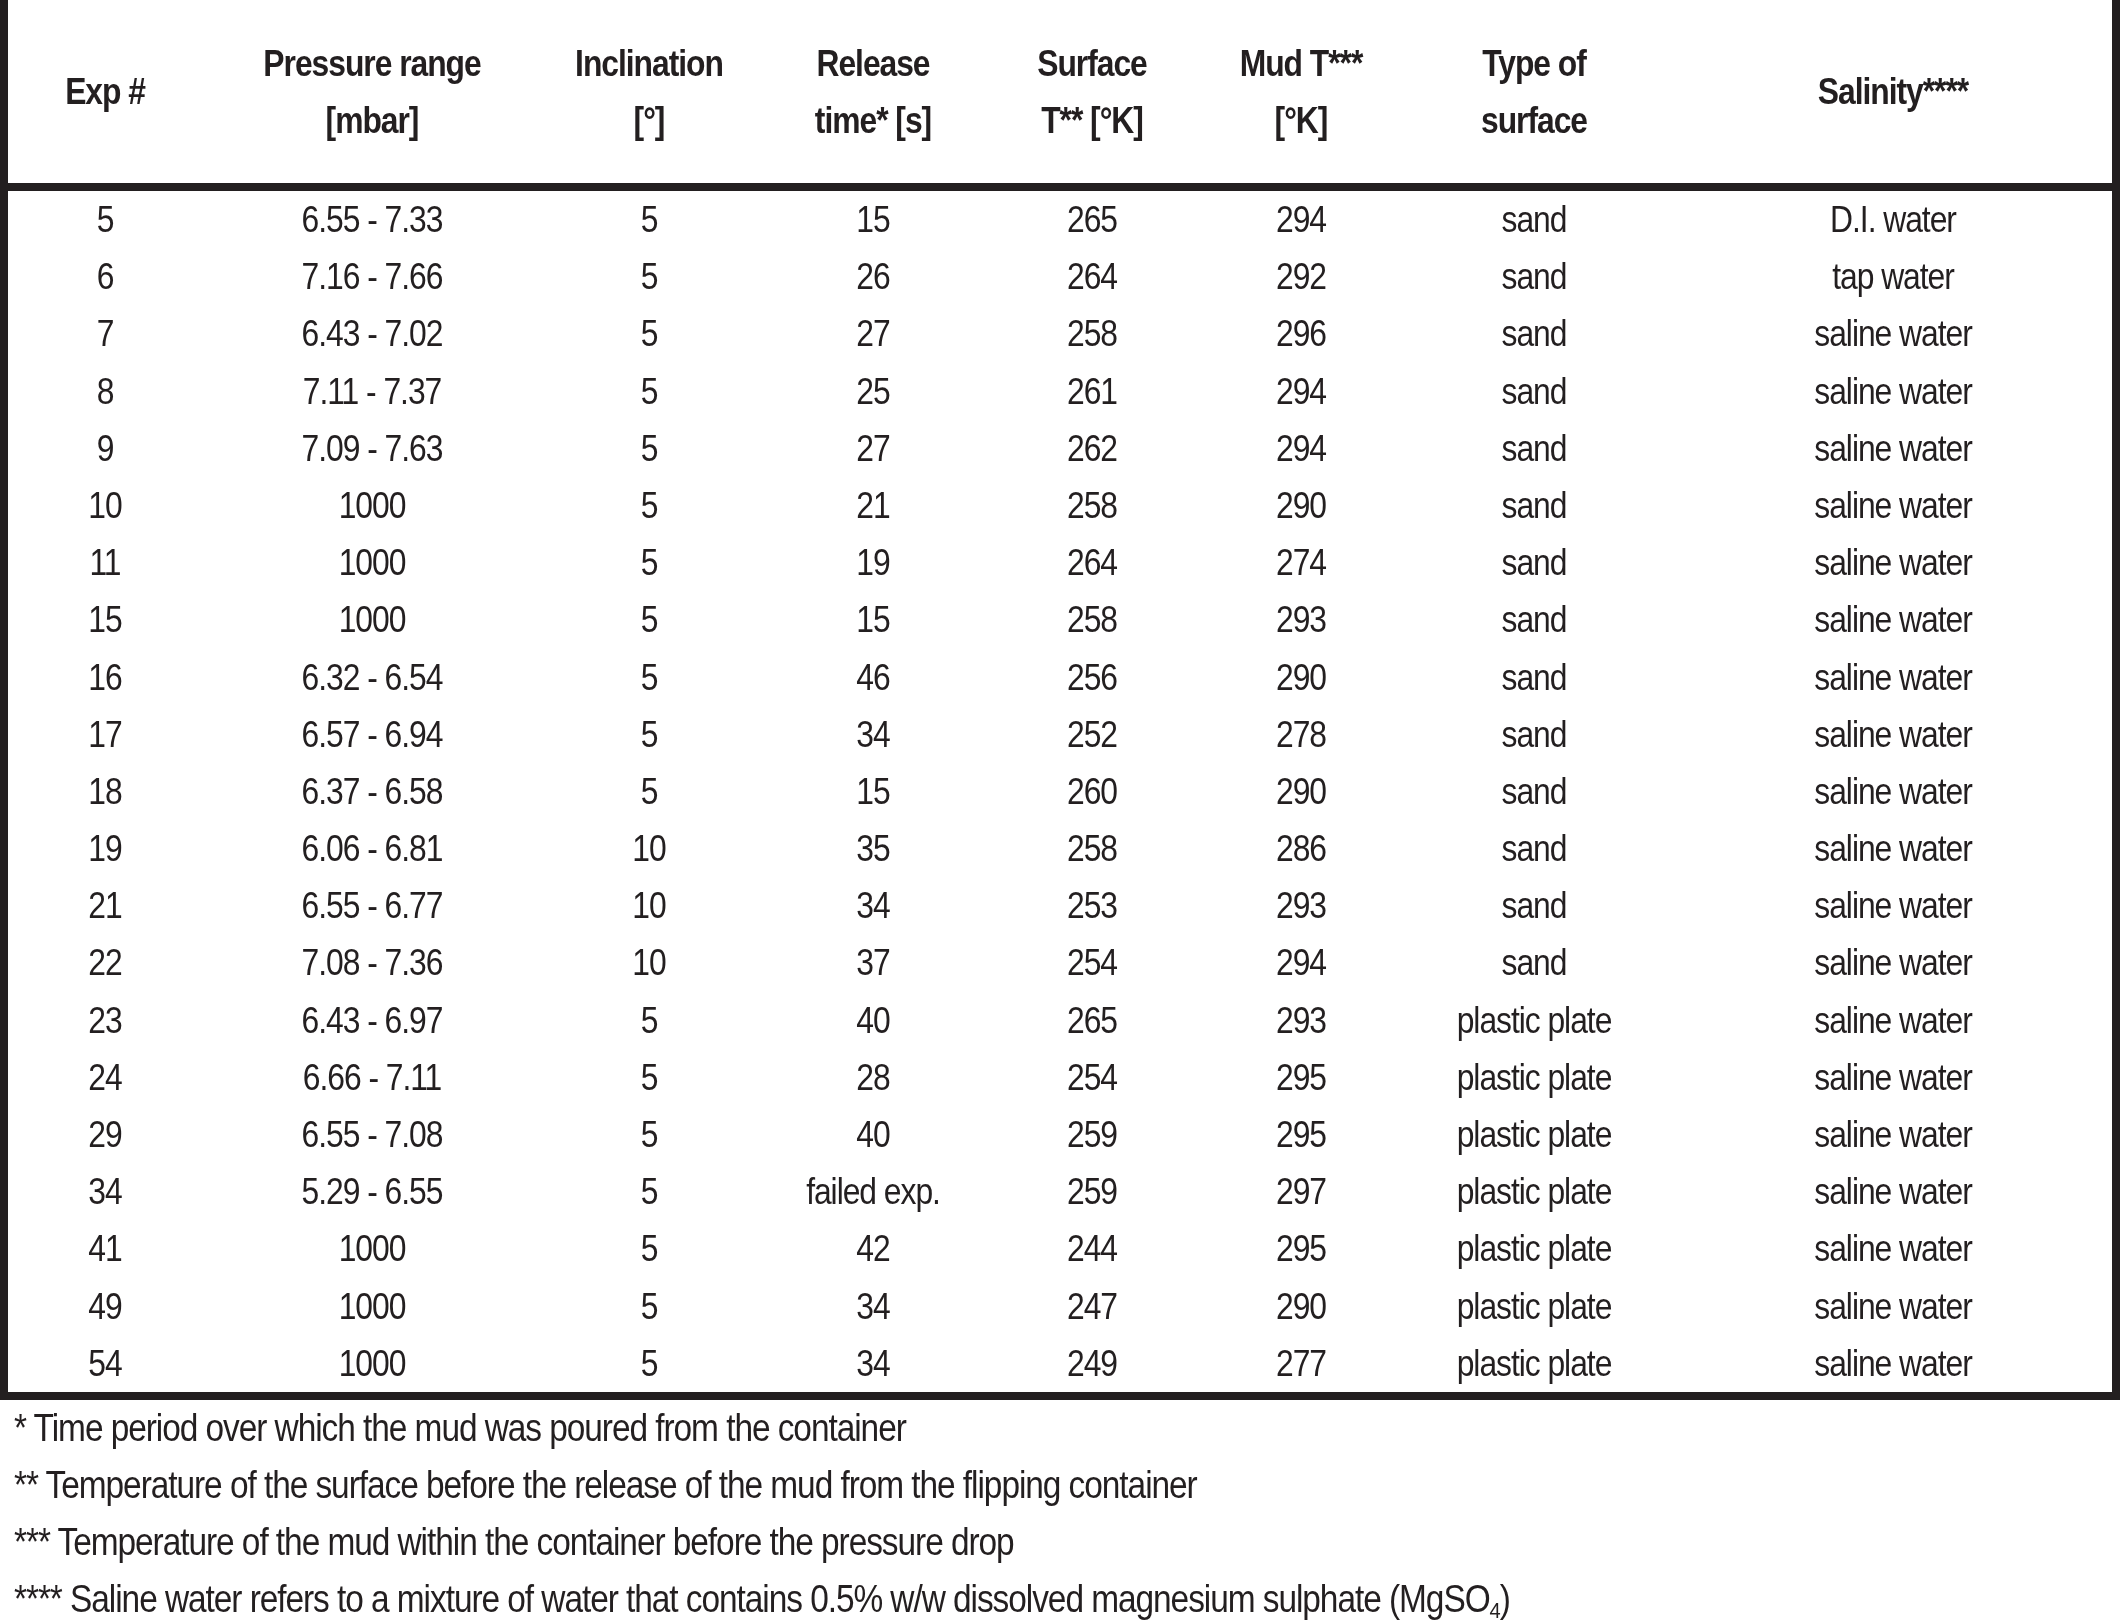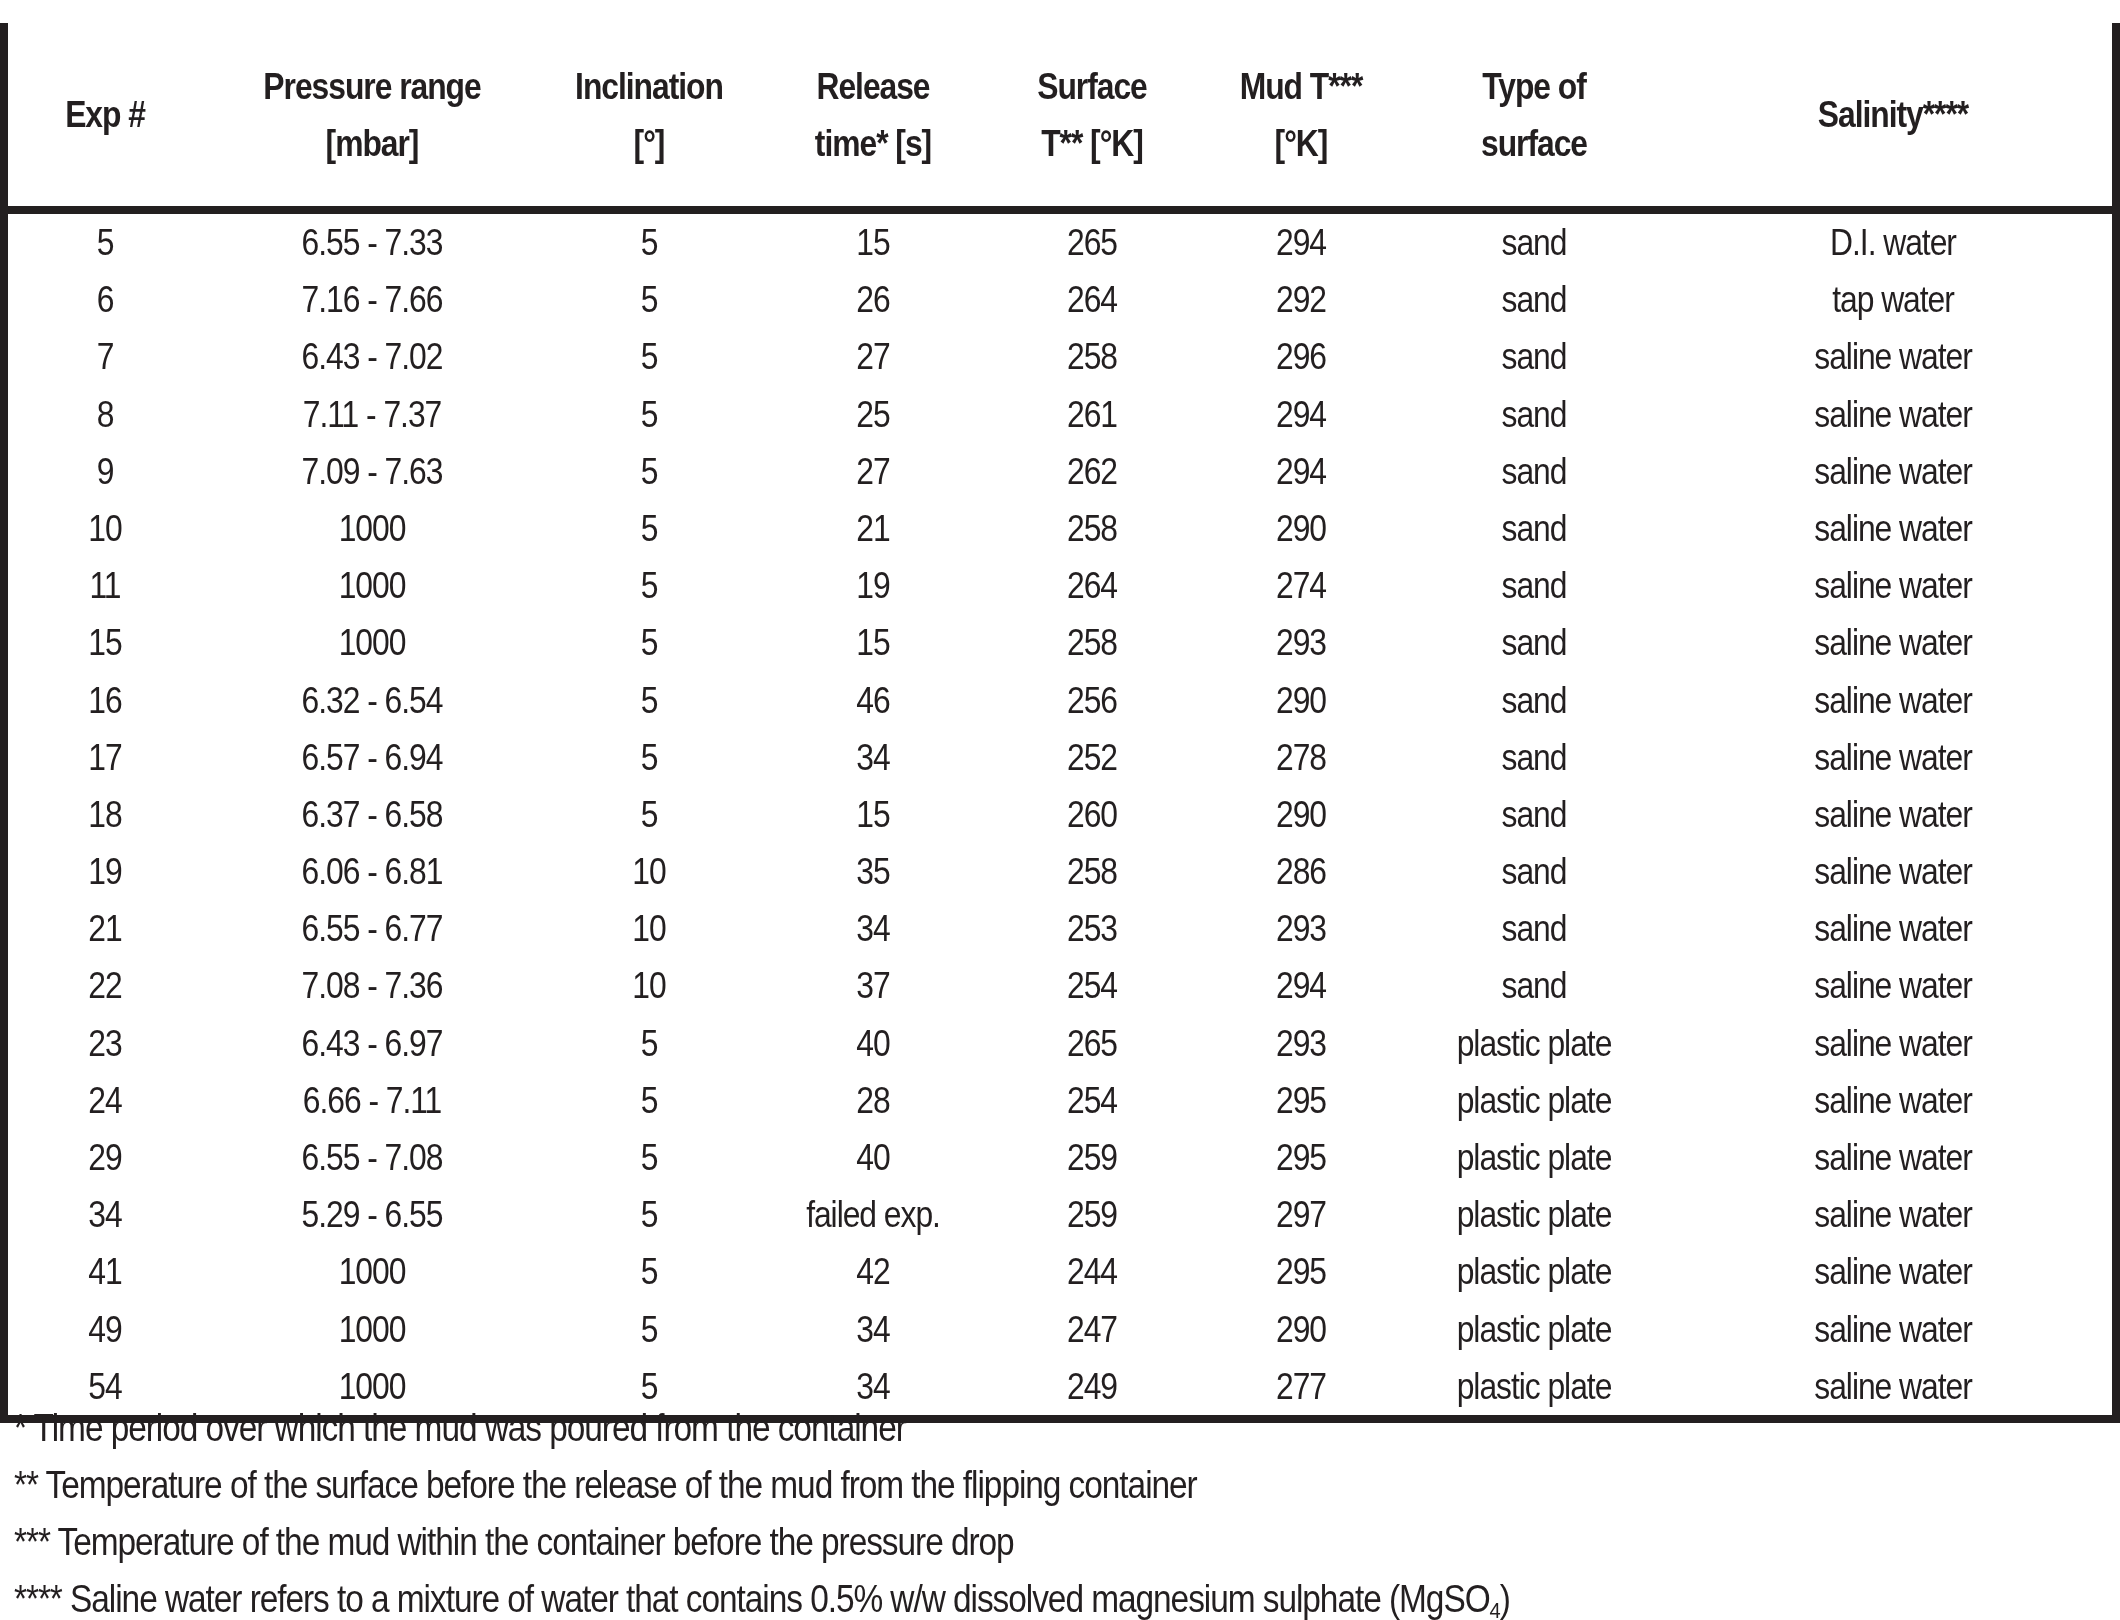--- a/index.html
+++ b/index.html
@@ -1,18 +1,18 @@
 <!DOCTYPE html>
 <html><head>
 <meta charset="utf-8">
 <style>
   html, body { margin: 0; padding: 0; background: #ffffff; }
   body { width: 2120px; height: 1620px; position: relative; overflow: hidden;
          font-family: "Liberation Sans", "DejaVu Sans", sans-serif; color: #231f20; }
-  .frame { position: absolute; left: 0; top: 0; width: 1752px; height: 1400px; margin-top: 23px; }
+  .frame { position: absolute; left: 0; top: 0; width: 1752px; height: 1400px; }
   .border-left  { position: absolute; left: 0; top: 0; width: 8px; height: 1400px; background: #231f20; }
   .border-right { position: absolute; left: 2112px; top: 0; width: 8px; height: 1400px; background: #231f20; }
   .rule-header  { position: absolute; left: 0; top: 183px; width: 2120px; height: 8px; background: #231f20; }
   .rule-bottom  { position: absolute; left: 0; top: 1392px; width: 2120px; height: 8px; background: #231f20; }
 
   .hdr { position: absolute; top: 0; height: 183px; display: flex; flex-direction: column;
          justify-content: center; align-items: center; text-align: center;
          font-weight: bold; font-size: 37px; line-height: 57px; letter-spacing: -1.2px;
          transform: scaleX(0.86); transform-origin: center center; }
   .hdr span { display: block; white-space: nowrap; }

